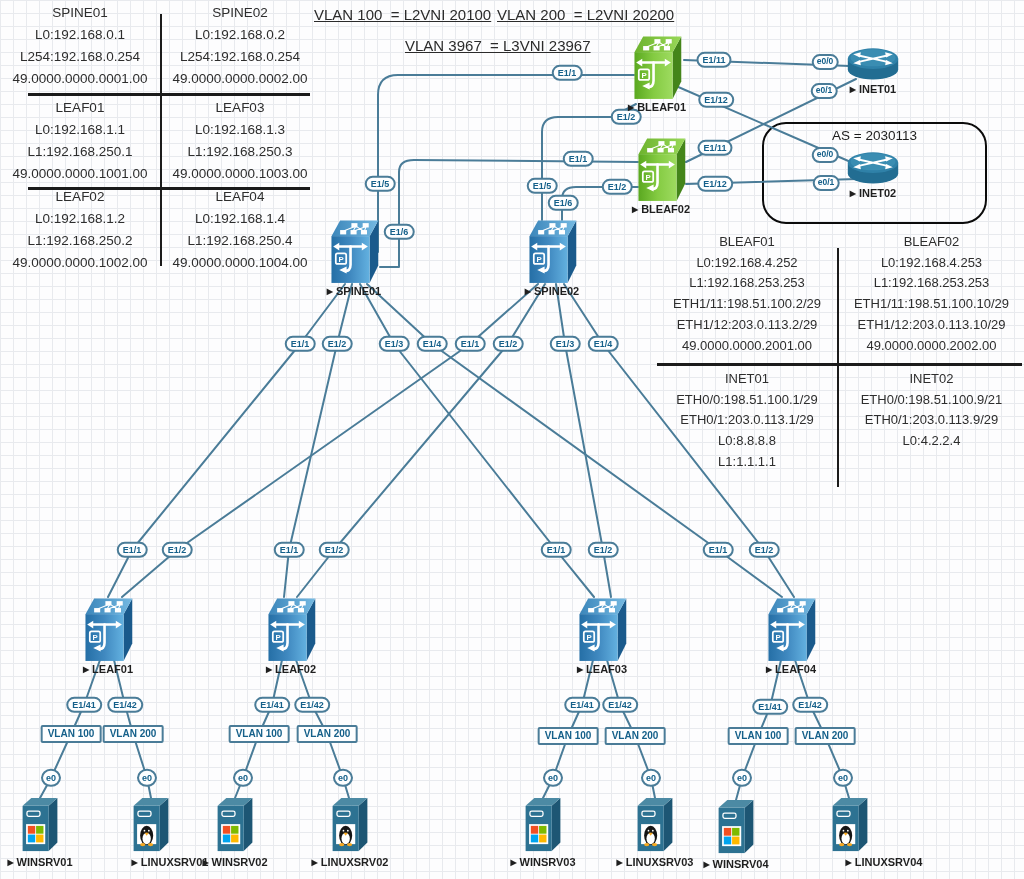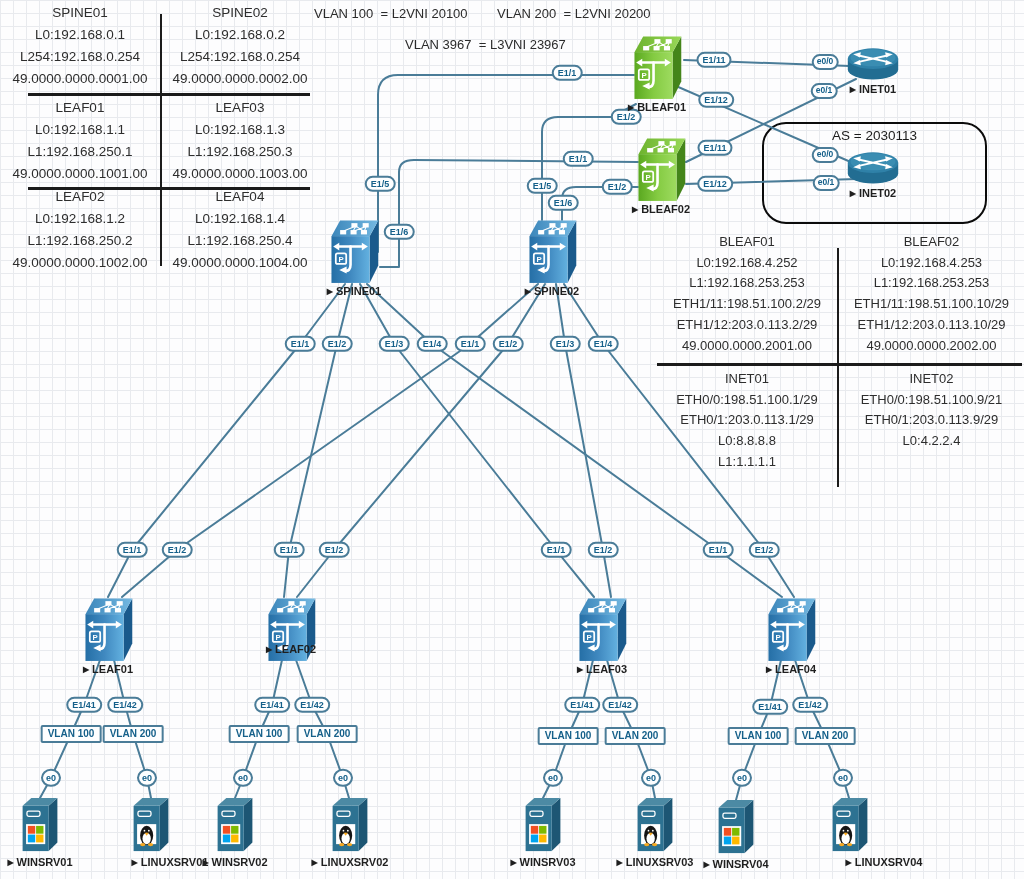--- a/index.html
+++ b/index.html
@@ -6,21 +6,21 @@
   body{font-family:"Liberation Sans",sans-serif;}
   #canvas{position:relative;width:1024px;height:879px;overflow:hidden;
     background-color:#fdfdfe;
     background-image:linear-gradient(to right,#e8eaee 1px,transparent 1px),
                      linear-gradient(to bottom,#e8eaee 1px,transparent 1px);
     background-size:13px 13px;}
   .asbox{position:absolute;border:2.5px solid #0b0b0b;border-radius:24px;z-index:1;}
   .astitle{text-align:center;margin-top:4px;font-size:13.5px;color:#1c1c1c;white-space:pre;}
   .bline{position:absolute;background:#1b1b1b;z-index:2;}
   #links{position:absolute;left:0;top:0;z-index:3;}
-  .vni{position:absolute;font-size:13px;color:#2b2b2b;white-space:pre;z-index:2;}
+  .vni{position:absolute;font-size:15px;color:#2b2b2b;white-space:pre;z-index:2;text-decoration:underline;}
   .sect{position:absolute;text-align:center;color:#2d2d2d;z-index:2;}
   .sect span{display:block;white-space:nowrap;}
   .pill{position:absolute;transform:translate(-50%,-50%);background:#fdfeff;border:2px solid #4a7c98;
     color:#15608a;font-weight:bold;font-size:9px;line-height:1.15;padding:1px 4px;border-radius:9px;
     white-space:nowrap;z-index:4;}
   .pill.sm{font-size:8.5px;padding:1px 3px;}
   .pill.rnd{border-radius:50%;padding:2px 3px;}
   .vtag{position:absolute;transform:translate(-50%,-50%);background:#fdfeff;border:2px solid #4a7c98;
     color:#15608a;font-weight:bold;font-size:10px;line-height:1.2;padding:1px 5px;border-radius:2px;
     white-space:nowrap;z-index:4;}
@@ -335,21 +335,21 @@
       <use href="#sym-switch-g"></use>
     </svg>
     <div class="devlabel" style="left: 661px; top: 203px;"><span class="mk">▶</span><span class="nm">BLEAF02</span></div>
     <svg class="dev" width="52" height="66" style="left: 82px; top: 595px;">
       <use href="#sym-switch-b"></use>
     </svg>
     <div class="devlabel" style="left: 108px; top: 663px;"><span class="mk">▶</span><span class="nm">LEAF01</span></div>
     <svg class="dev" width="52" height="66" style="left: 265px; top: 595px;">
       <use href="#sym-switch-b"></use>
     </svg>
-    <div class="devlabel" style="left: 291px; top: 643px;"><span class="mk">▶</span><span class="nm">LEAF02</span></div>
+    <div class="devlabel" style="left: 291px; top: 663px;"><span class="mk">▶</span><span class="nm">LEAF02</span></div>
     <svg class="dev" width="52" height="66" style="left: 576px; top: 595px;">
       <use href="#sym-switch-b"></use>
     </svg>
     <div class="devlabel" style="left: 602px; top: 663px;"><span class="mk">▶</span><span class="nm">LEAF03</span></div>
     <svg class="dev" width="52" height="66" style="left: 765px; top: 595px;">
       <use href="#sym-switch-b"></use>
     </svg>
     <div class="devlabel" style="left: 791px; top: 663px;"><span class="mk">▶</span><span class="nm">LEAF04</span></div>
     <svg class="dev" width="54" height="38" style="left: 846px; top: 46px;">
       <use href="#sym-router"></use>

